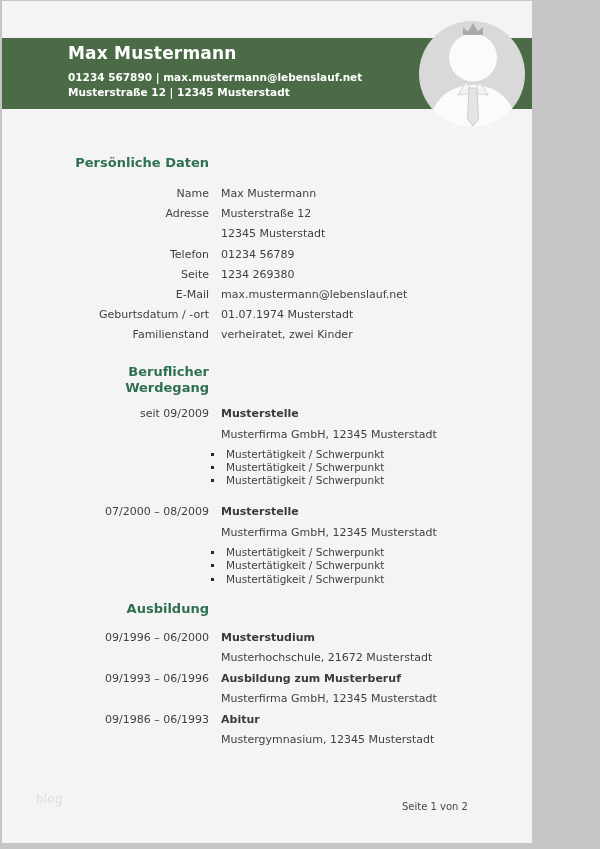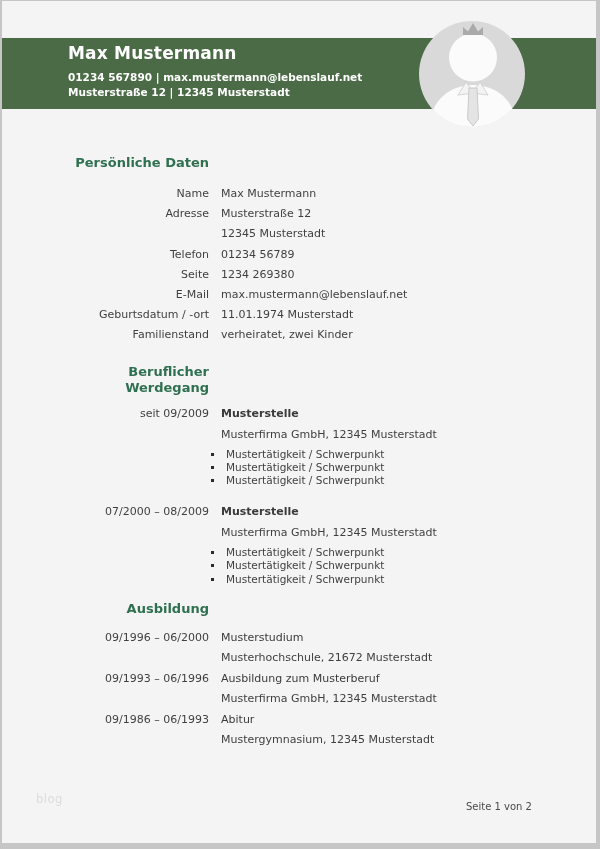--- a/index.html
+++ b/index.html
@@ -4,21 +4,21 @@
 <style>
   html,body{margin:0;padding:0;}
   body{
     width:600px;height:849px;
     background:#c9c9c9;
     font-family:"DejaVu Sans","Liberation Sans",sans-serif;
     -webkit-font-smoothing:antialiased;
   }
   #screen{position:relative;width:600px;height:849px;overflow:hidden;background:#c6c6c6;}
   .page{
-    position:absolute;left:2px;top:1px;width:594px;height:842px;
+    position:absolute;left:2px;top:1px;width:530px;height:842px;
     background:#f4f4f4;overflow:hidden;
   }
   
   .band{
     position:absolute;left:0;top:37px;width:100%;height:71px;
     background:#4a6b45;
   }
   .band .name{
     position:absolute;left:66px;top:4px;
     color:#ffffff;font-size:17px;font-weight:bold;letter-spacing:0.2px;
@@ -49,21 +49,21 @@
   .entry .position{font-weight:bold;color:#3a3a3a;}
   .entry .company{margin-top:6px;line-height:15px;}
   .bullets{list-style:none;margin:6px 0 0 0;padding:0;}
   .bullets li{position:relative;line-height:13.2px;padding-left:17px;font-size:10.5px;}
   .bullets li::before{
     content:"";position:absolute;left:2px;top:5px;width:3px;height:3px;background:#2a2a2a;
   }
   .edu-head{margin-top:15px;}
   .edu-entry{margin-top:13px;}
   .edu-entry .toprow{line-height:15px;}
-  .edu-entry .degree{font-weight:normal;color:#3a3a3a;}
+  .edu-entry .degree{font-weight:bold;color:#3a3a3a;}
   .edu-entry .institution{margin-top:5px;line-height:15px;}
   .edu-entry + .edu-entry{margin-top:6px;}
   
   .watermark{
     position:absolute;left:34px;top:791px;
     color:#dcdcdc;font-size:11.5px;letter-spacing:0.5px;
   }
   .page-indicator{
     position:absolute;right:64px;top:800px;
     color:#4a4a4a;font-size:10px;white-space:nowrap;
@@ -127,21 +127,21 @@
         <div class="row">
           <div class="lab">Seite</div>
           <div class="val">1234 269380</div>
         </div>
         <div class="row">
           <div class="lab">E-Mail</div>
           <div class="val">max.mustermann@lebenslauf.net</div>
         </div>
         <div class="row">
           <div class="lab">Geburtsdatum / -ort</div>
-          <div class="val">11.01.1974 Musterstadt</div>
+          <div class="val">01.07.1974 Musterstadt</div>
         </div>
         <div class="row">
           <div class="lab">Familienstand</div>
           <div class="val">verheiratet, zwei Kinder</div>
         </div>
       </div>
 
       <div class="row career-head">
         <div class="lab sec-head">
           <div>Beruflicher</div>

